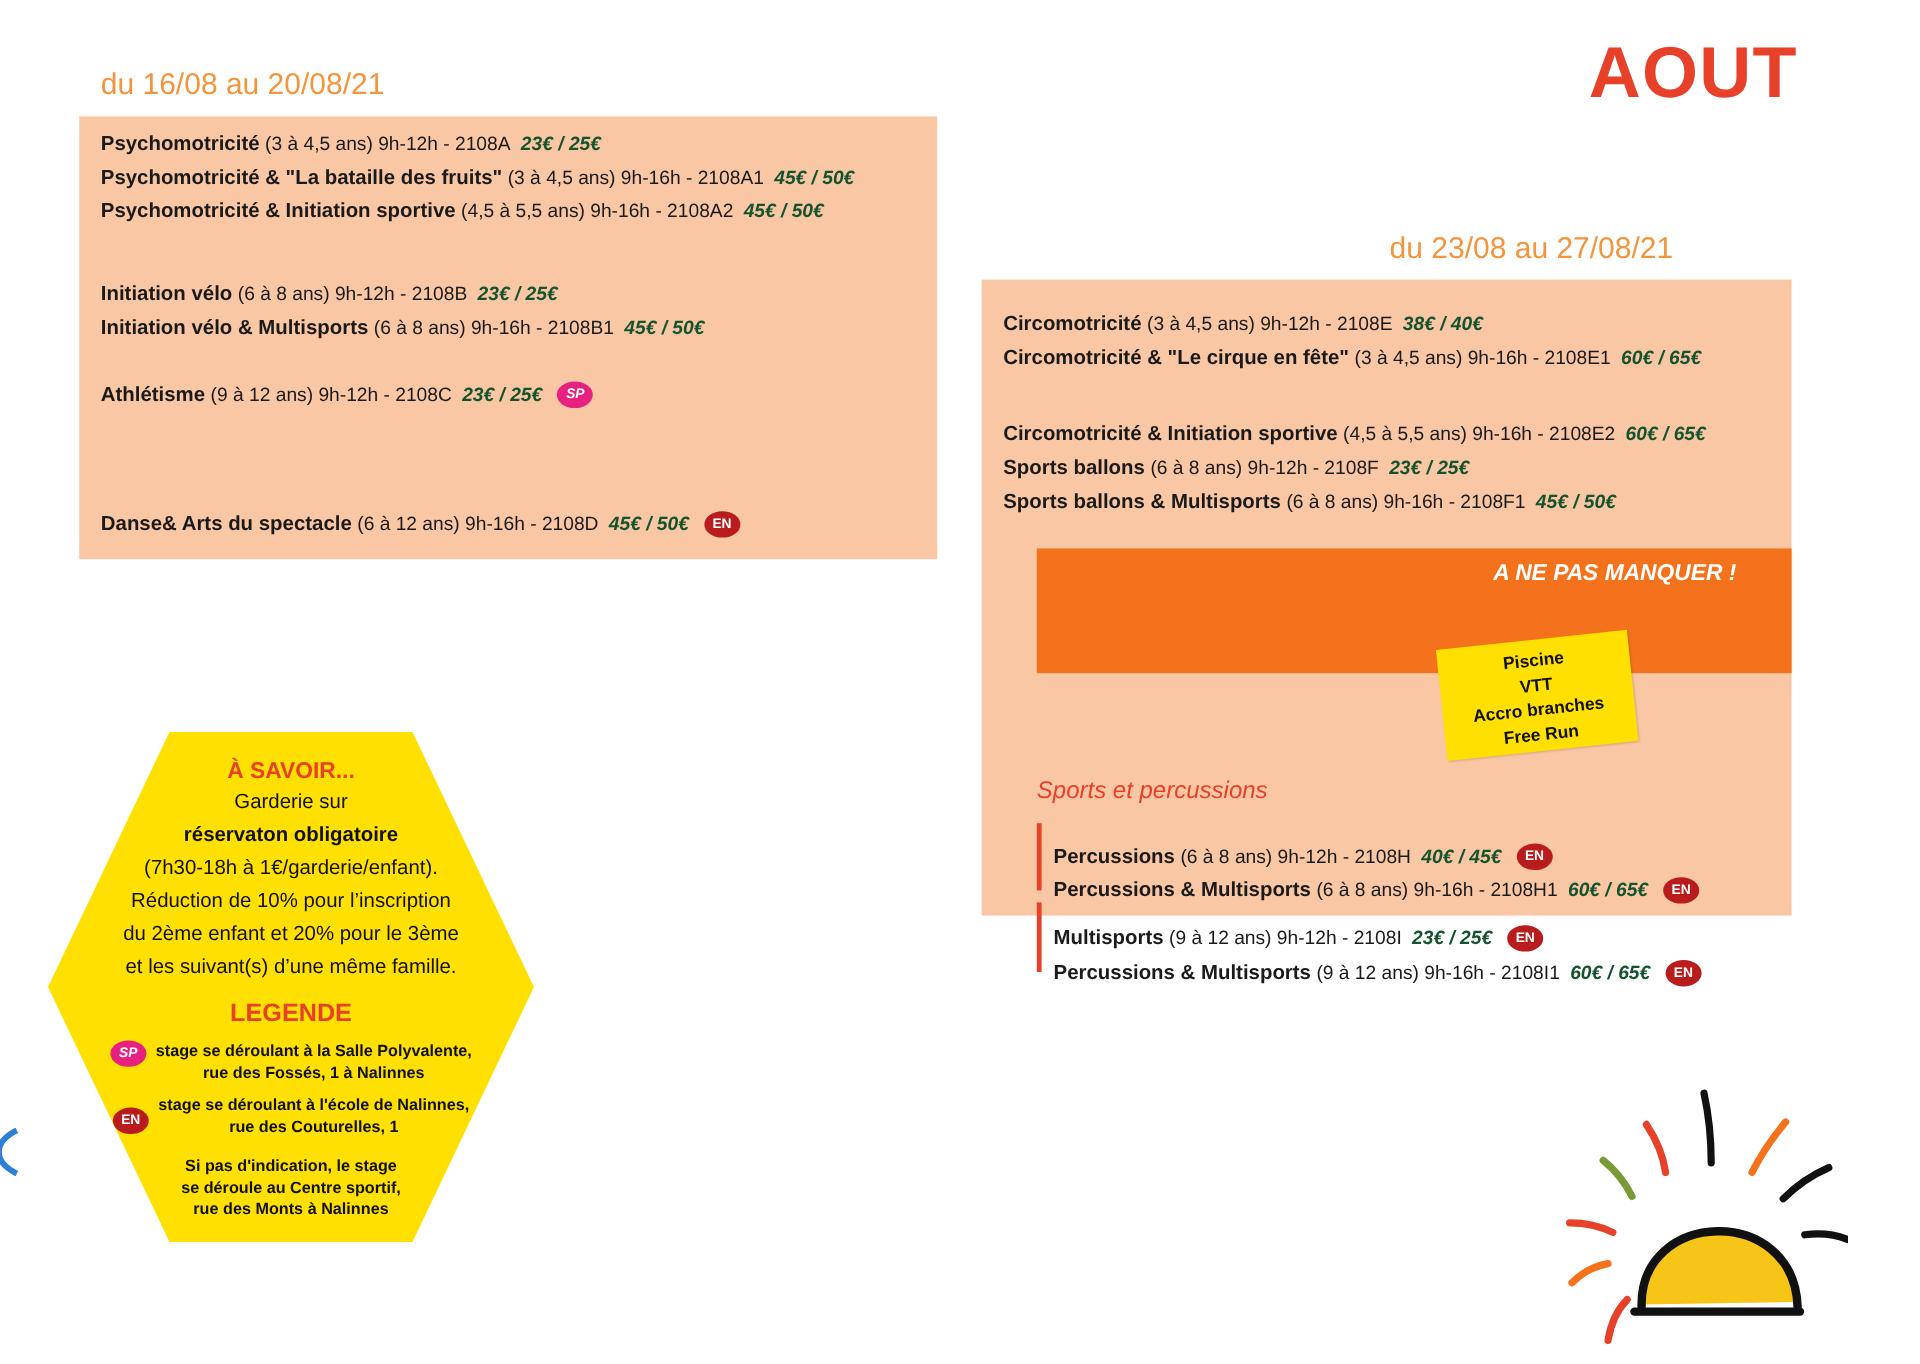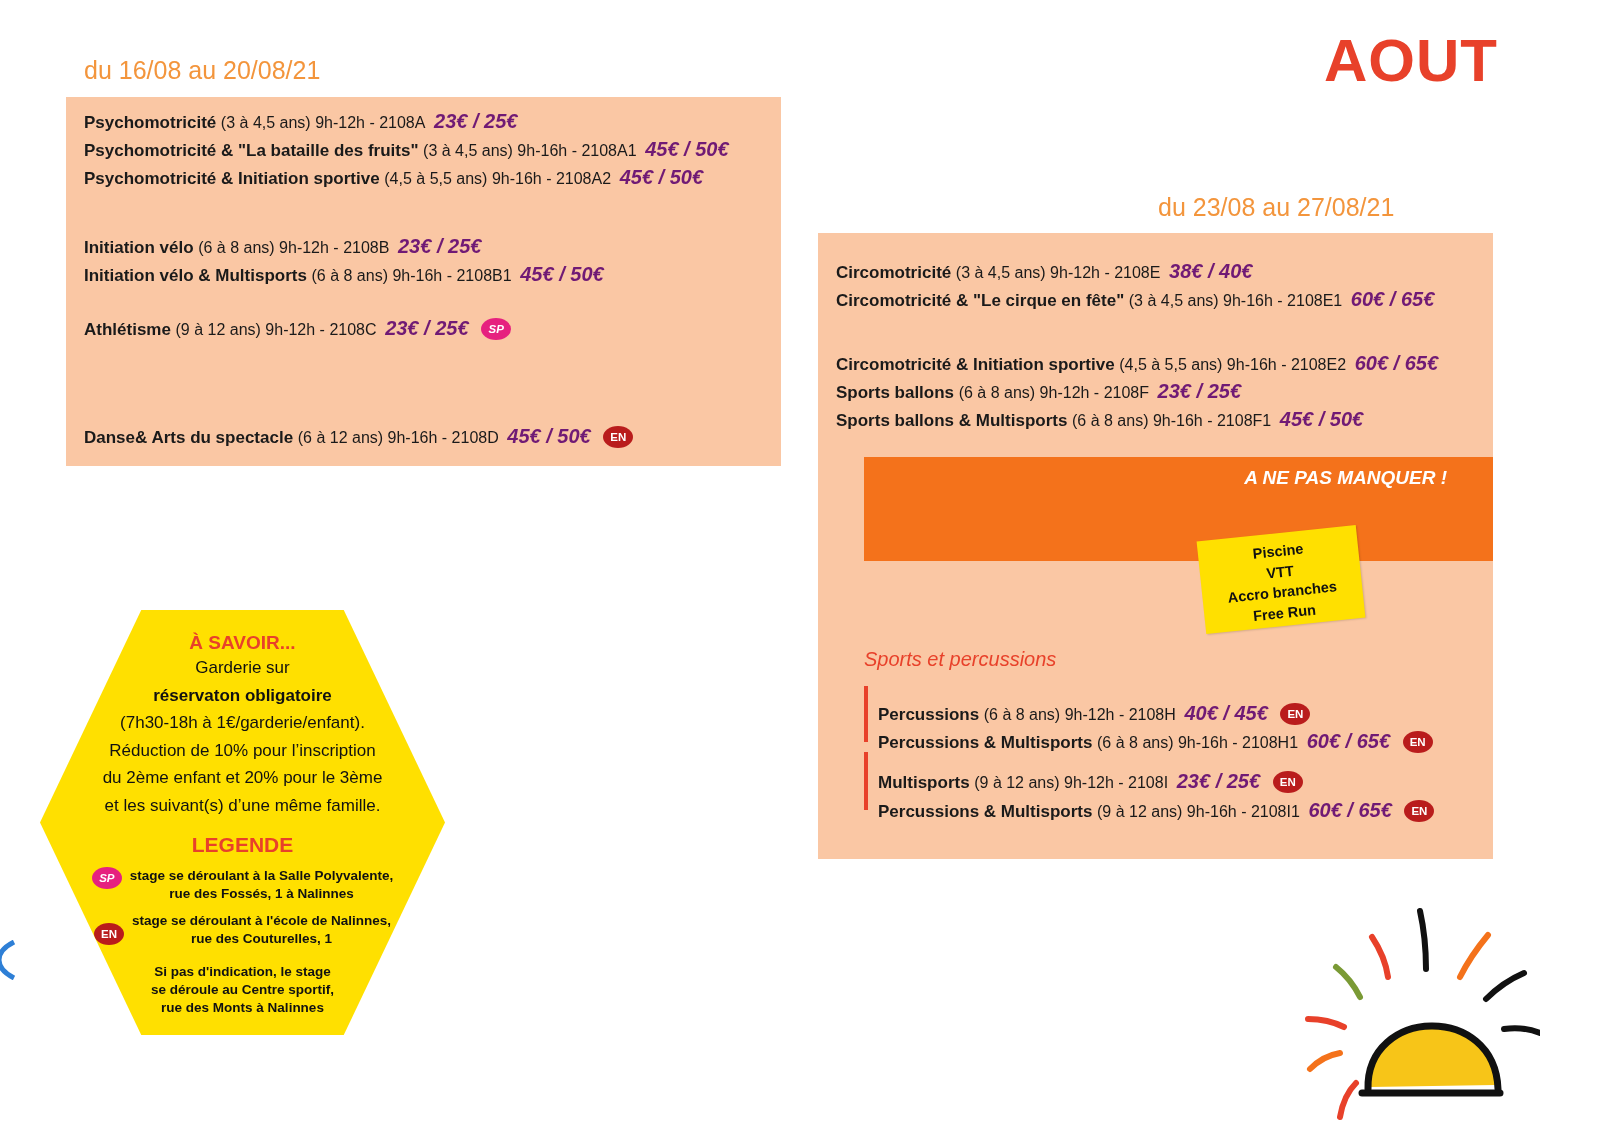--- a/index.html
+++ b/index.html
@@ -40,43 +40,43 @@
   #week1-panel {
     left: 66px;
     top: 97px;
     width: 715px;
     height: 369px;
   }
   #week2-panel {
     left: 818px;
     top: 233px;
     width: 675px;
-    height: 626px;
+    height: 530px;
   }
 
   .entry {
     position: absolute;
     white-space: nowrap;
     font-size: 16.5px;
     color: #1a1a1a;
     line-height: 1;
   }
   .entry .nm {
     font-weight: bold;
     font-size: 17px;
   }
   .entry .det {
     font-weight: normal;
     font-size: 16px;
   }
   .entry .price {
     font-weight: bold;
     font-style: italic;
-    color: #701a75;
-    font-size: 20px;
+    color: #14532d;
+    font-size: 16px;
     margin-left: 4px;
   }
   .badge {
     display: inline-block;
     width: 30px;
     height: 22px;
     border-radius: 50%;
     color: #ffffff;
     font-size: 11.5px;
     font-weight: bold;

